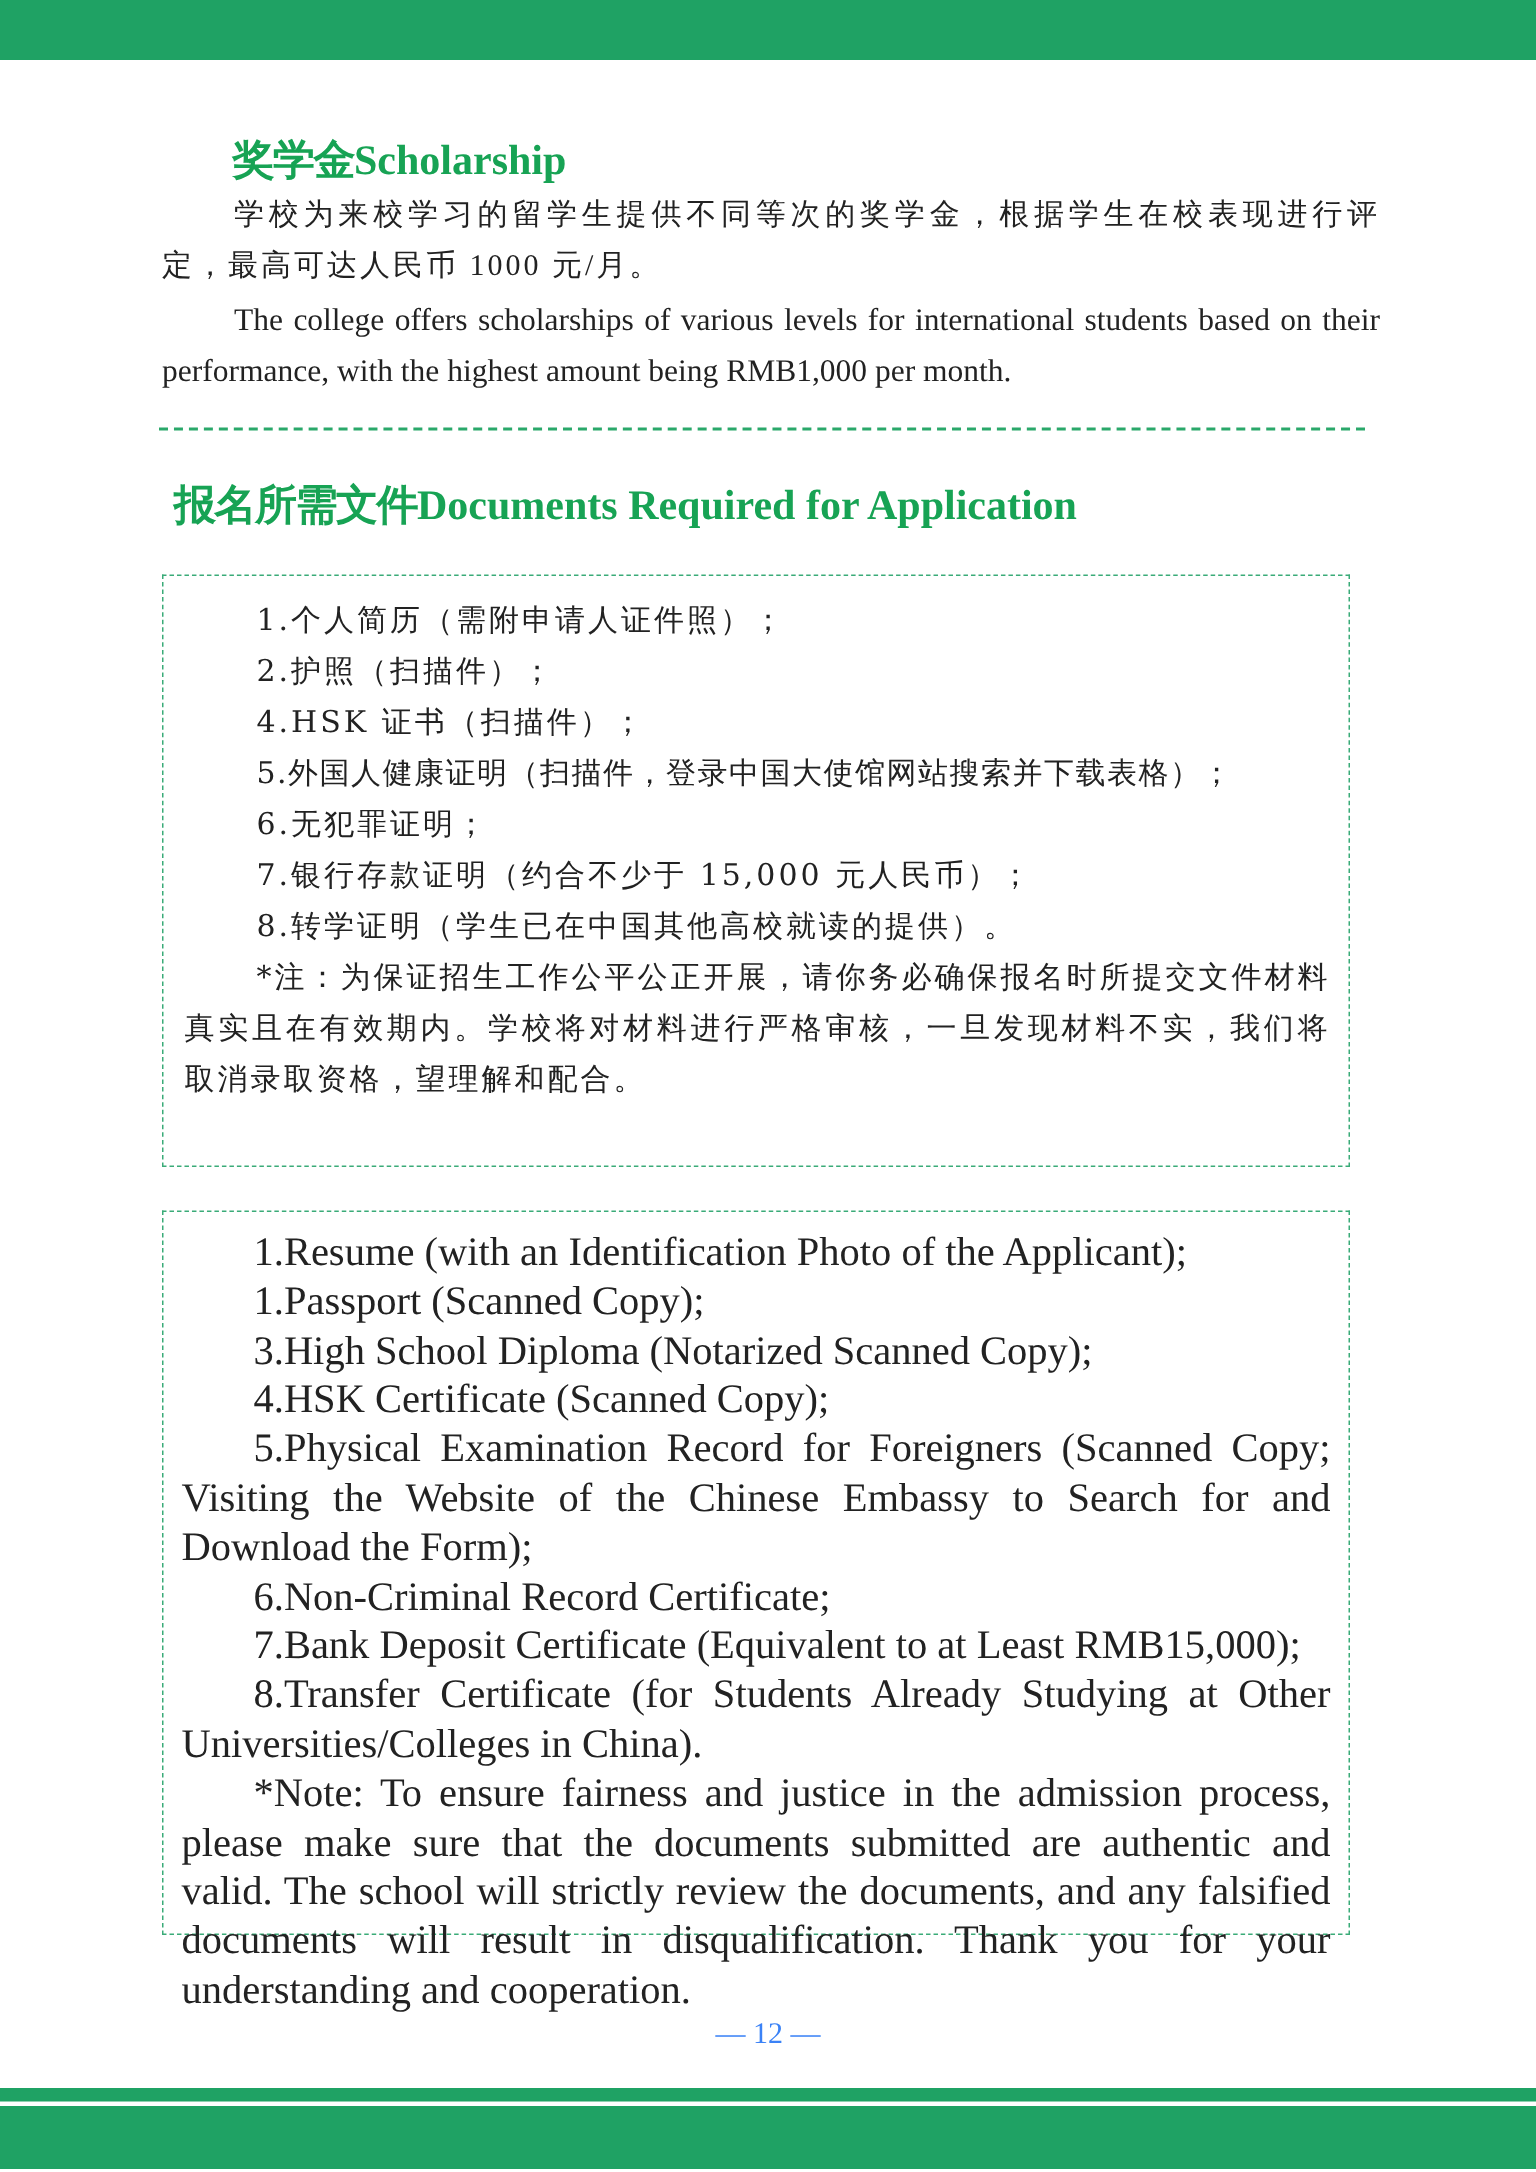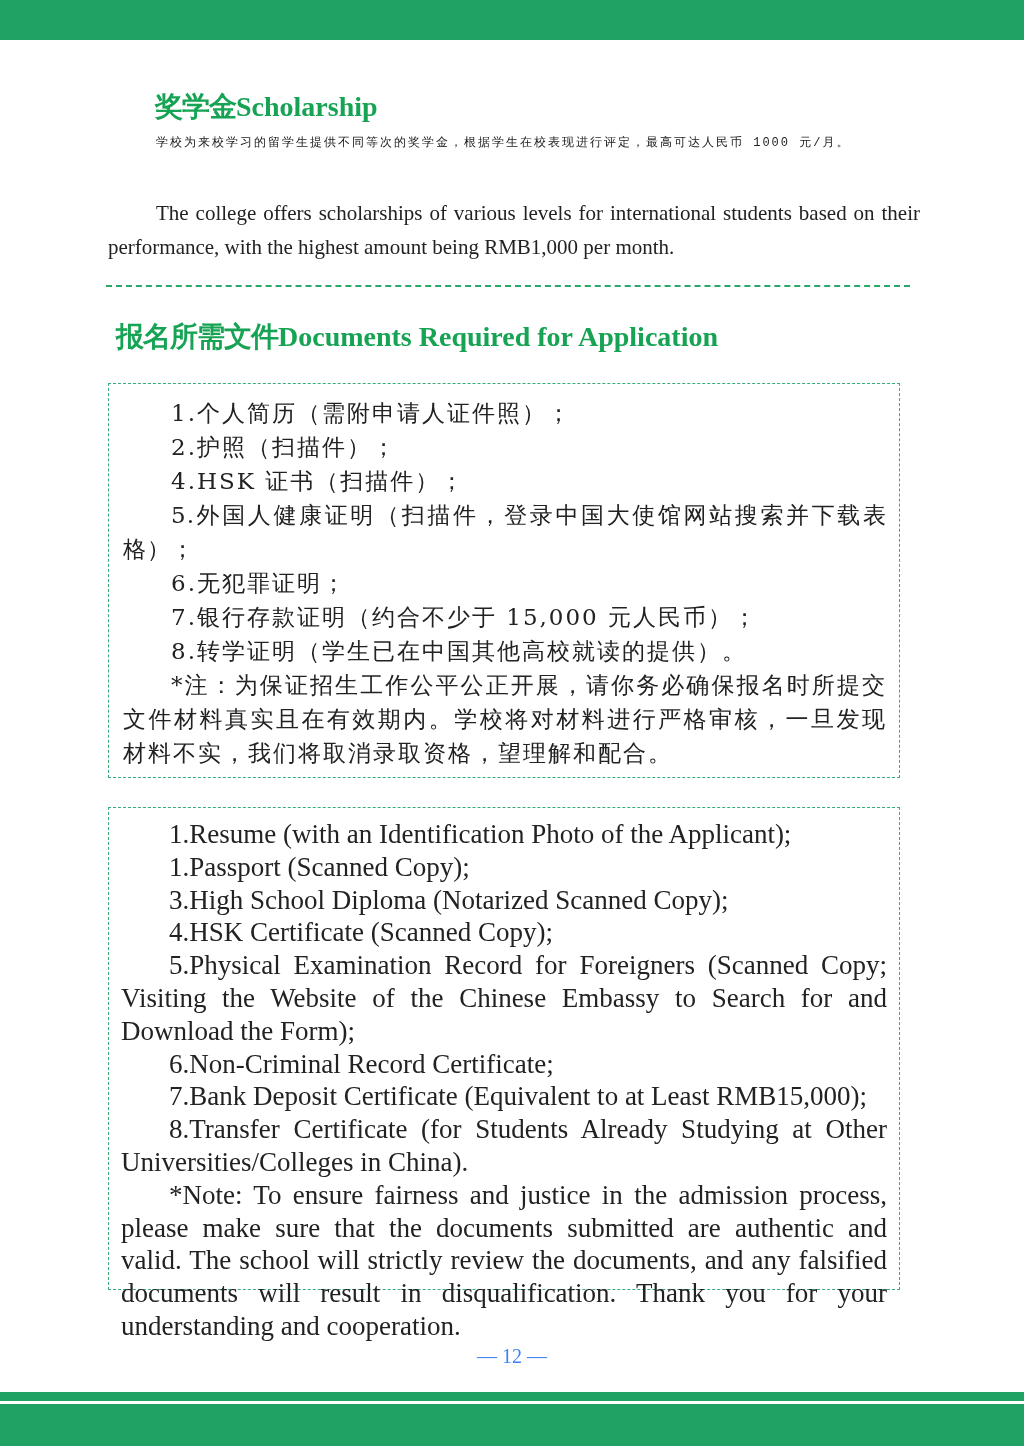--- a/index.html
+++ b/index.html
@@ -5,29 +5,29 @@
   html, body { margin:0; padding:0; }
   body { width:1024px; height:1448px; background:#ffffff; position:relative; overflow:hidden;
     font-family:"Liberation Serif","DejaVu Serif",serif; color:#222; }
   .top-bar { position:absolute; left:0; top:0; width:1024px; height:40px; background:#1fa264; }
   .heading { position:absolute; color:#17a354; font-weight:bold; white-space:nowrap; }
   .heading .cn { font-family:"DejaVu Sans",sans-serif; font-weight:bold; letter-spacing:-1px; }
   .heading .en { font-family:"Liberation Serif",serif; font-weight:bold; margin-left:0; }
   .h-scholar { left:155px; top:88px; font-size:28px; }
   .h-docs { left:116px; top:318px; font-size:28px; }
   .para { position:absolute; left:108px; width:812px; font-size:21px; line-height:34px; text-align:justify; }
-  .para.cn { font-family:Liberation Mono, monospace; font-size:12px; letter-spacing:2px; }
+  .para.cn { font-family:Liberation Serif, serif; font-size:20px; letter-spacing:2px; }
   .indent { text-indent:48px; }
   .divider { position:absolute; left:106px; top:285px; width:804px; height:0;
     border-top:2px dashed #2aa86a; }
   .box { position:absolute; left:108px; width:792px; border:1.5px dashed #3aab78; box-sizing:border-box; }
   .box-cn { top:383px; height:395px; padding:12px 12px 0 14px; }
   .box-en { top:807px; height:483px; padding:10px 12px 0 12px; }
   .box p { margin:0; }
-  .box-cn p { font-family:"DejaVu Serif",serif; font-size:23px; line-height:34px; letter-spacing:2px; text-align:justify; }
+  .box-cn p { font-family:"DejaVu Serif",serif; font-size:20px; line-height:34px; letter-spacing:2px; text-align:justify; }
   .box-en p { font-family:"Liberation Serif",serif; font-size:27px; line-height:32.8px; text-align:justify; }
   .item { text-indent:48px; }
   .page-num { position:absolute; left:0; width:1024px; top:1345px; text-align:center; color:#3b82f6;
     font-size:20px; font-family:"Liberation Serif",serif; }
   .foot-thin { position:absolute; left:0; top:1392px; width:1024px; height:9px; background:#1fa264; }
   .foot-thick { position:absolute; left:0; top:1404px; width:1024px; height:42px; background:#1fa264; }
 </style>
 </head>
 <body>
 

